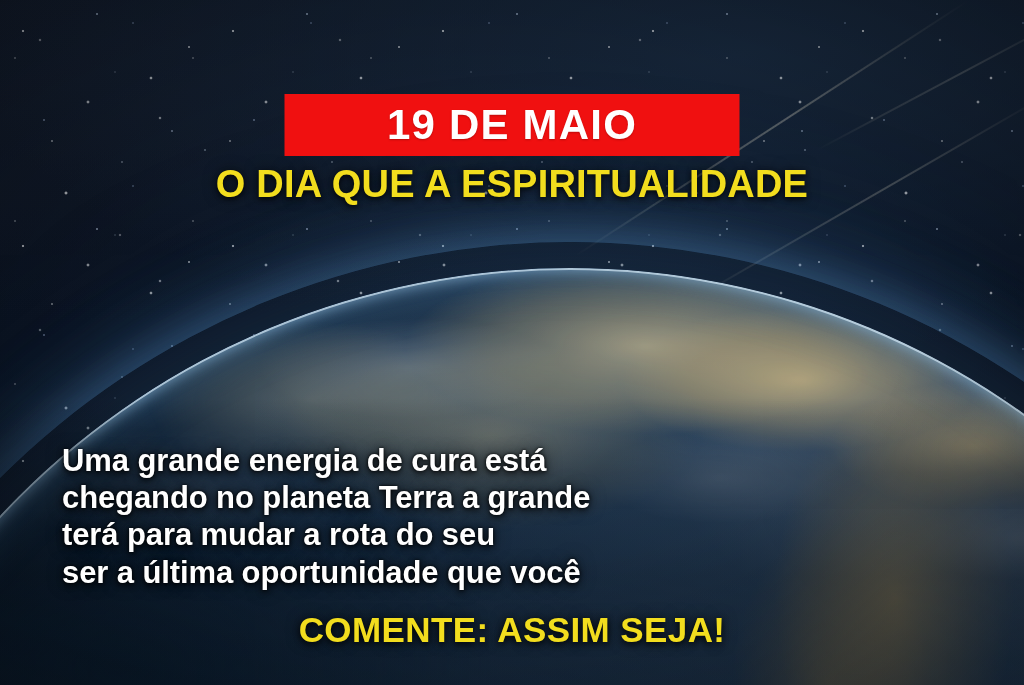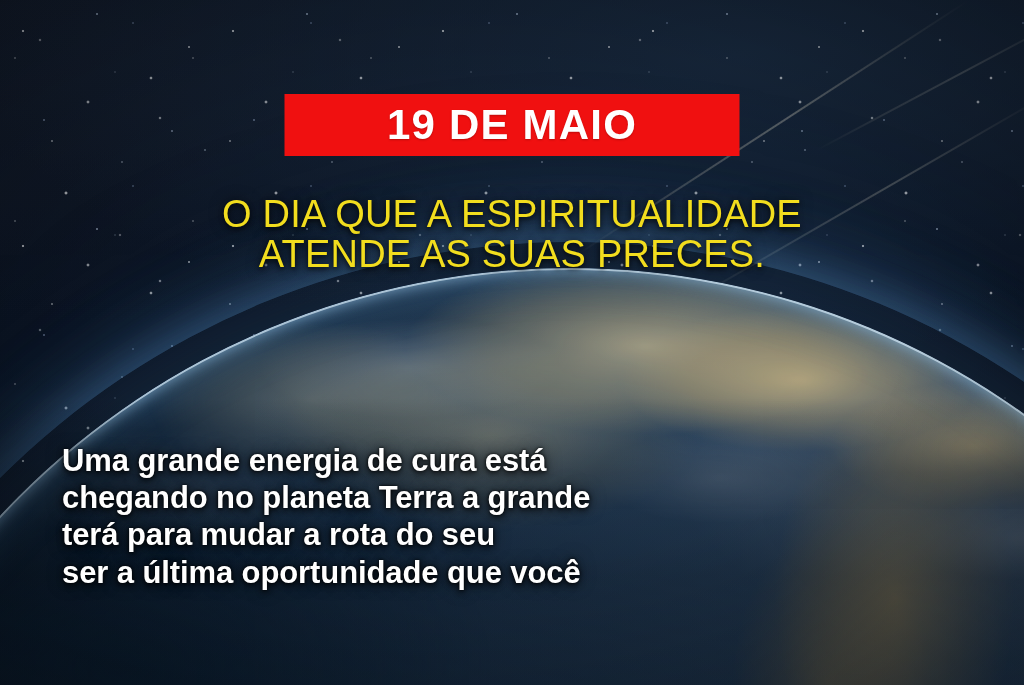--- a/index.html
+++ b/index.html
@@ -230,28 +230,27 @@
   }
 
   .headline {
     position: absolute;
     left: 0;
     right: 0;
     top: 164px;
     text-align: center;
     color: #f2dd1e;
     font-size: 38px;
-    font-weight: 400;
+    font-weight: 700;
     line-height: 1.06;
     letter-spacing: .2px;
     padding: 0 52px;
     text-shadow:
       0 2px 5px rgba(0,0,0,.75),
       0 0 14px rgba(0,0,0,.55);
-    margin-top: 30px;
   }
   .headline-line { display: block; white-space: nowrap; }
 
   .body-copy {
     position: absolute;
     left: 50%;
     transform: translateX(-50%);
     top: 442px;
     width: 900px;
     color: #ffffff;
@@ -308,25 +307,25 @@
   <div class="vignette"></div>
 
   <div class="content">
 
     <div class="date-banner">
       <span class="date-banner-label">19 DE MAIO</span>
     </div>
 
     <div class="headline">
       <span class="headline-line">O DIA QUE A ESPIRITUALIDADE</span>
-      <span class="headline-line">ATENDE AS SUAS PRECES.</span>
     </div>
 
     <div class="body-copy">
       <span class="body-line">Uma grande energia de cura está</span>
       <span class="body-line">chegando no planeta Terra a grande</span>
       <span class="body-line">terá para mudar a rota do seu</span>
       <span class="body-line">ser a última oportunidade que você</span>
     </div>
 
+    <div class="cta">COMENTE: ASSIM SEJA!</div>
 
   </div>
 </div>
 
 </body></html>

